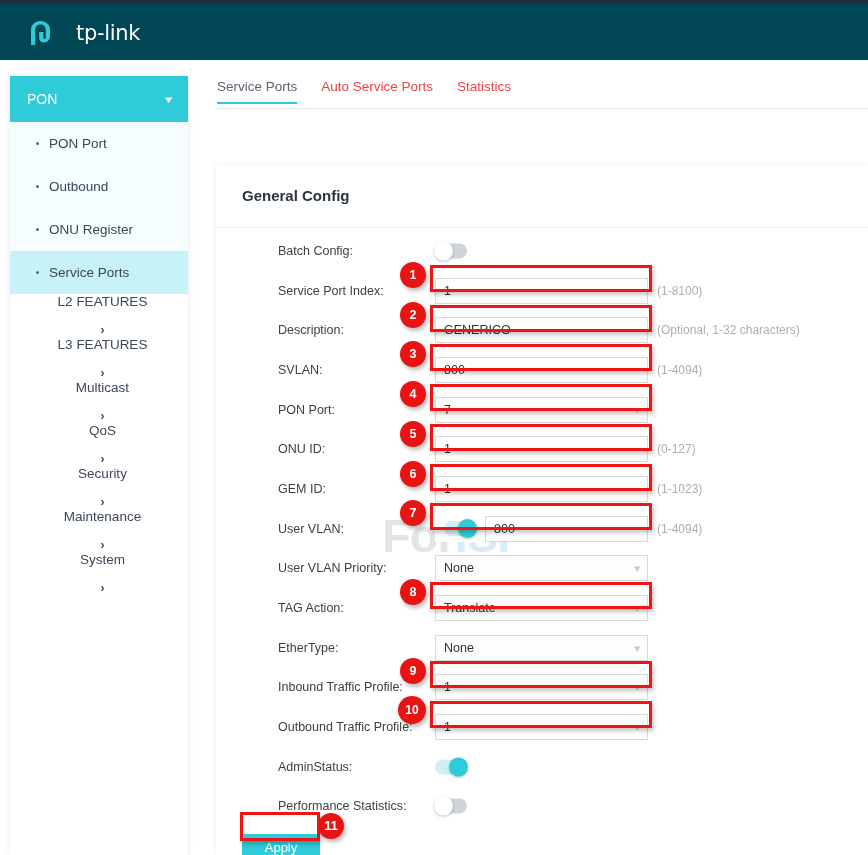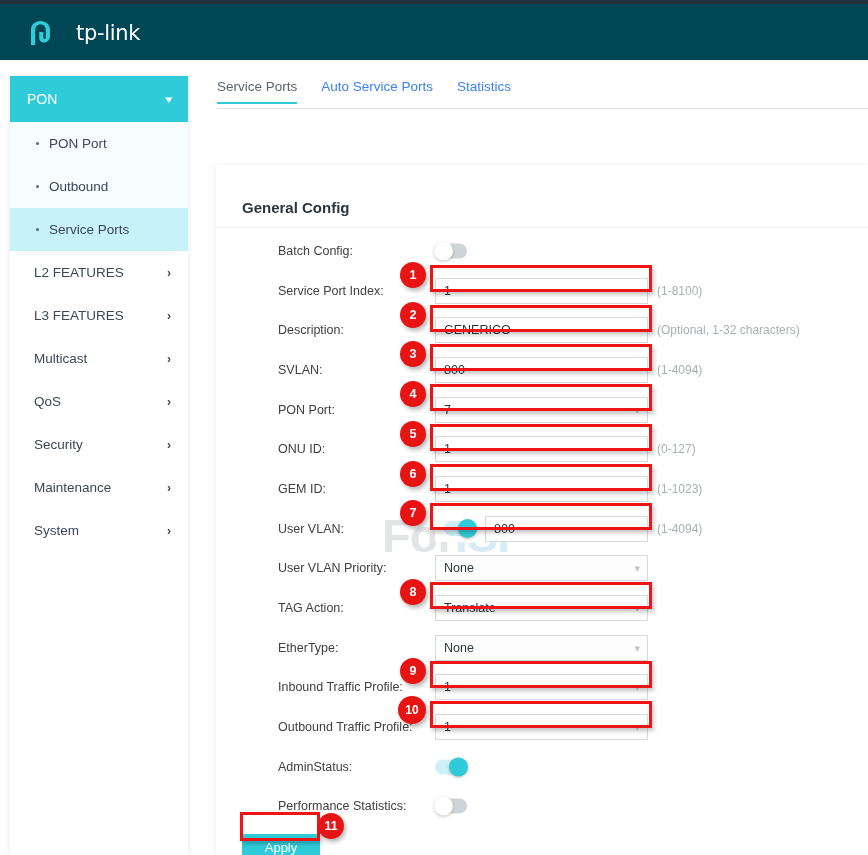--- a/index.html
+++ b/index.html
@@ -47,54 +47,54 @@
     color:#3b4758; padding-left:26px; position:relative; cursor:pointer;
   }
   .sub-item .dot {
     width:3px; height:3px; border-radius:50%; background:#5a6876;
     margin-right:10px; flex:none;
   }
   .sub-item.active { background:#c6f2f8; }
   .grp-item {
     height:43px; display:flex; align-items:center; justify-content:space-between;
     font-size:13.5px; color:#3b4758; padding:0 17px 0 24px;
-    background:#ffffff; cursor:pointer;
+    background:#ffffff; cursor:pointer;flex-direction:column;
   }
   .grp-item .arw { color:#3b4758; font-size:12px; font-weight:bold; }
 
   
   .main { position:absolute; left:188px; top:60px; width:680px; height:795px; }
   .maininner { position:relative; width:100%; height:100%; }
 
   .tabs {
     position:absolute; left:29px; top:19px; width:651px; height:30px;
     border-bottom:1px solid #e3e6e9;
     display:flex; align-items:flex-start; gap:24px;
   }
-  .tab { font-size:13.5px; color:#3b82f6; padding-bottom:8px; cursor:pointer; }
+  .tab { font-size:13.5px; color:#ef4444; padding-bottom:8px; cursor:pointer; }
   .tab.active { color:#5a6472; border-bottom:2px solid #2fcbd9; }
 
   .backbtn {
     position:absolute; left:29px; top:60px;
     width:99px; height:30px; background:#2fcbd9; border:none;
     color:#ffffff; font-size:13.5px; cursor:pointer;
     display:flex; align-items:center; justify-content:center; gap:9px;
   }
   .backbtn .tri {
     width:0;height:0;border-top:5px solid transparent;border-bottom:5px solid transparent;
     border-right:7px solid #ffffff;
   }
 
   .panel {
     position:absolute; left:28px; top:105px; width:652px; height:690px;
     background:#ffffff; box-shadow:0 0 6px rgba(0,0,0,0.08);
   }
   .panel-title {
     position:absolute; left:26px; top:22px;
-    font-size:15px; font-weight:bold; color:#2b3540;margin-top:12px;
+    font-size:15px; font-weight:bold; color:#2b3540;
   }
   .panel-divider { position:absolute; left:0; top:62px; width:652px; height:1px; background:#eceef0; }
 
   
   .watermark {
     position:absolute; left:166px; top:343px;
     font-size:47px; font-weight:bold; letter-spacing:-1px;
     font-family:"Liberation Sans", sans-serif;
     pointer-events:none; user-select:none; z-index:1;
   }
@@ -193,20 +193,24 @@
     </div>
     <div class="side-sub">
       <div class="sub-item">
         <span class="dot"></span>
         <span>PON Port</span>
       </div>
       <div class="sub-item">
         <span class="dot"></span>
         <span>Outbound</span>
       </div>
+      <div class="sub-item">
+        <span class="dot"></span>
+        <span>ONU Register</span>
+      </div>
       <div class="sub-item active">
         <span class="dot"></span>
         <span>Service Ports</span>
       </div>
     </div>
 
     <div class="grp-item">
       <span>L2 FEATURES</span>
       <span class="arw">›</span>
     </div>

